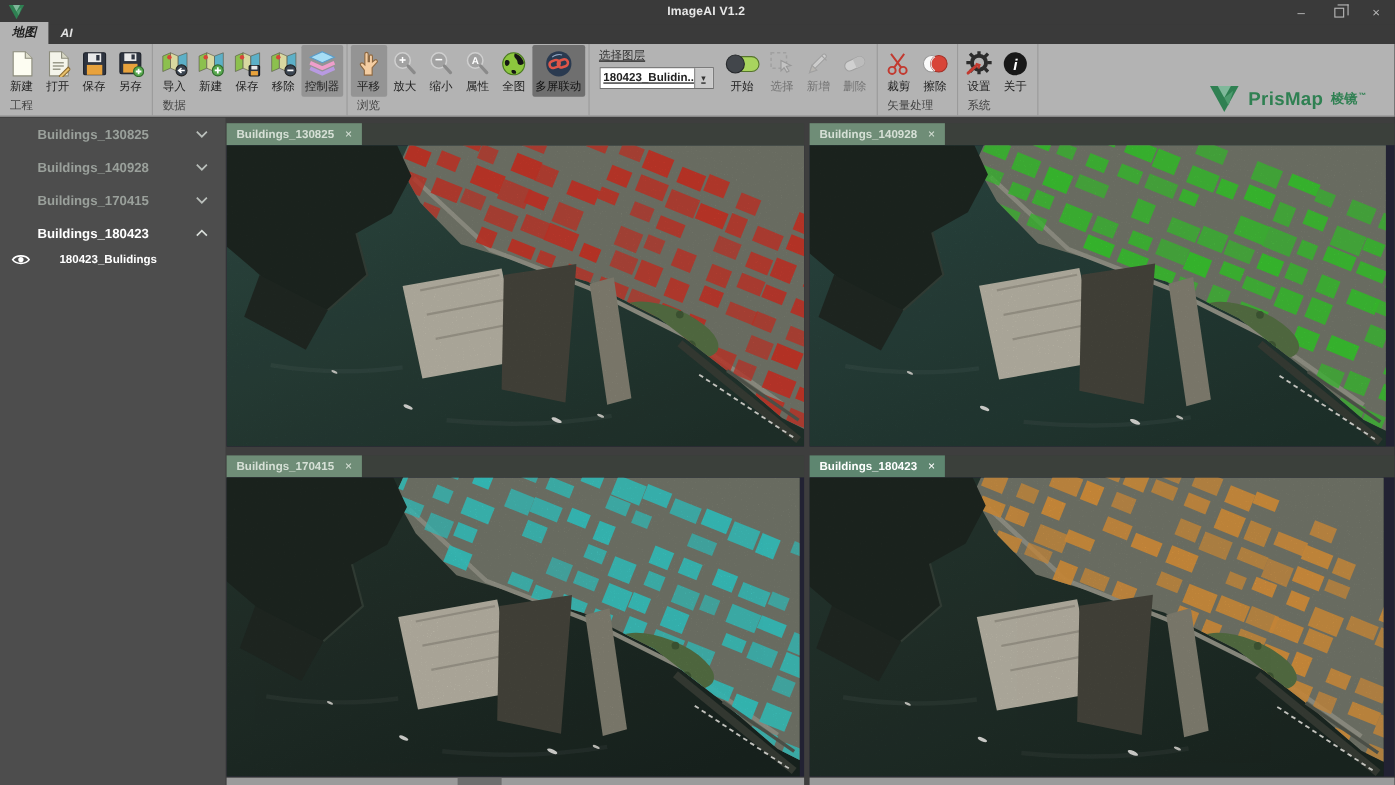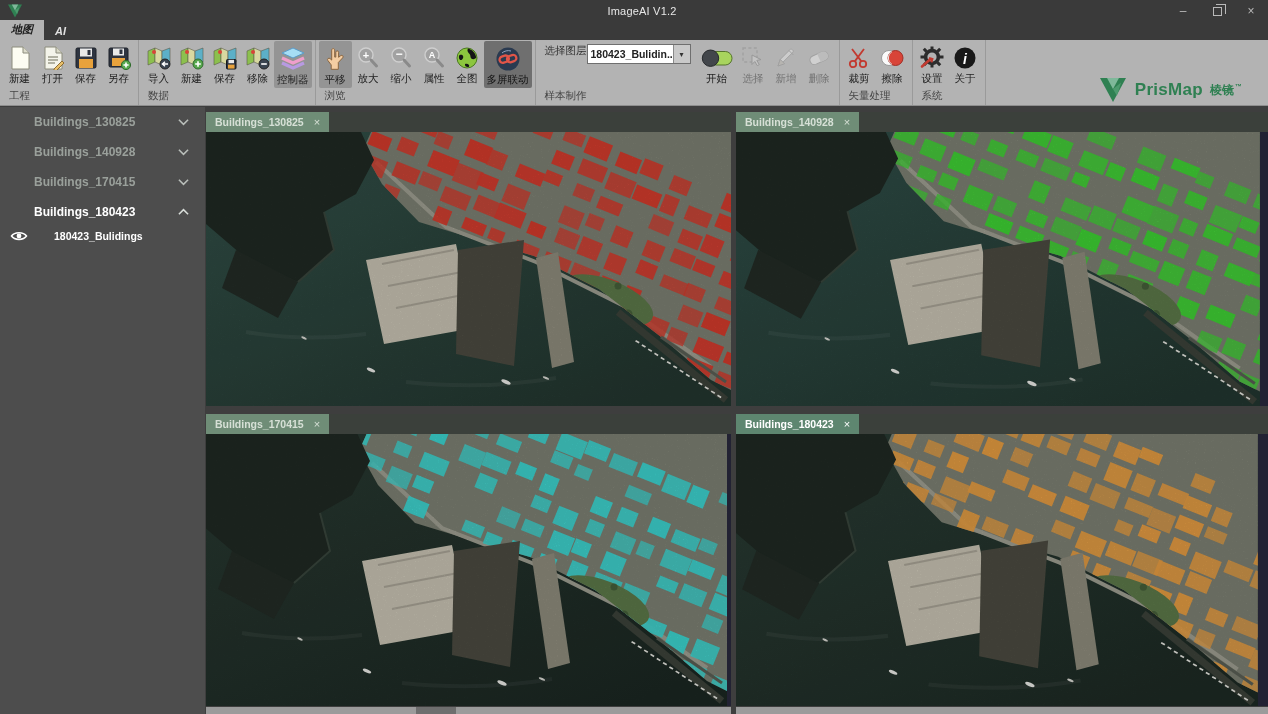--- a/index.html
+++ b/index.html
@@ -2,44 +2,44 @@
 <html><head>
 <meta charset="utf-8">
 <style>
   html,body{margin:0;padding:0;background:#2e2e2e;}
   *{box-sizing:border-box;font-family:"Liberation Sans","DejaVu Sans",sans-serif;}
   #app{position:relative;width:1268px;height:714px;overflow:hidden;background:#3e3e3e;}
 
   
   .titlebar{position:absolute;left:0;top:0;width:100%;height:22px;background:#3a3a3a;display:flex;align-items:center;}
   .titlebar .applogo{width:16px;height:14px;margin-left:7px;display:flex;align-items:center;}
-  .titlebar .title{position:absolute;left:0;right:0;text-align:center;color:#e8e8e8;font-size:11px;font-weight:normal;letter-spacing:.2px;margin-left:16px;}
+  .titlebar .title{position:absolute;left:0;right:0;text-align:center;color:#e8e8e8;font-size:11px;font-weight:bold;letter-spacing:.2px;margin-left:16px;}
   .wincontrols{margin-left:auto;display:flex;align-items:center;height:100%;z-index:2;}
   .winbtn{width:34px;height:100%;display:flex;align-items:center;justify-content:center;color:#b9b9b9;font-size:12px;}
   .restore-box{width:9px;height:9px;border:1px solid #b9b9b9;position:relative;background:transparent;}
   .restore-box:before{content:"";position:absolute;left:2px;top:-4px;width:9px;height:9px;border:1px solid #b9b9b9;border-bottom:none;border-left:none;}
 
   
   .tabstrip{position:absolute;left:0;top:22px;width:100%;height:18px;background:#3a3a3a;display:flex;align-items:flex-end;}
   .tab{padding:2px 11px 3px 11px;font-size:11px;font-weight:bold;color:#e0e0e0;font-style:italic;}
   .tab.active{background:#b3b3b3;color:#1e1e1e;}
 
   
   .ribbon{position:absolute;left:0;top:40px;width:100%;height:66px;background:#b3b3b3;border-bottom:1px solid #8e8e8e;display:flex;align-items:stretch;}
   .rib-group{display:flex;flex-direction:column;border-right:1px solid #9a9a9a;padding:0 3px;}
   .rib-group .rows{display:flex;align-items:stretch;flex:1;}
   .rib-group .cap{text-align:left;font-size:10.5px;color:#454545;padding:0 6px 2px 6px;}
   .rbtn{display:flex;flex-direction:column;align-items:center;justify-content:flex-start;min-width:33px;padding:3px 3px 1px 3px;margin:1px 0;border-radius:2px;}
   .rbtn .ric{height:27px;display:flex;align-items:center;justify-content:center;}
   .rbtn .rlbl{font-size:10.5px;color:#222;white-space:nowrap;margin-top:1px;}
-  .rbtn.pressed{background:#949494;justify-content:flex-end;}
+  .rbtn.pressed{background:#949494;}
   .rbtn.dark{background:#6f6f6f;}
   .rbtn.dark .rlbl{color:#111;}
   .rbtn.disabled{opacity:.45;filter:grayscale(.8);}
-  .combo-col{display:flex;flex-direction:row;padding:4px 6px 0 6px;}
+  .combo-col{display:flex;flex-direction:column;padding:4px 6px 0 6px;text-decoration:underline;}
   .combo-col .clab{font-size:10.5px;color:#333;margin-bottom:3px;}
   .combo{display:flex;width:104px;height:20px;border:1px solid #6f6f6f;background:#fff;}
   .combo .cval{flex:1;font-size:10.5px;font-weight:bold;color:#222;padding:3px 3px;white-space:nowrap;overflow:hidden;}
   .combo .carrow{width:17px;background:#c9c9c9;border-left:1px solid #8a8a8a;display:flex;align-items:center;justify-content:center;font-size:8px;color:#333;}
   .brand{position:absolute;right:26px;top:40px;height:60px;display:flex;align-items:center;gap:7px;margin-top:20px;}
   .brand .bname{color:#2f8052;font-size:17px;font-weight:bold;letter-spacing:.3px;}
   .brand .bcn{color:#2f8052;font-size:12px;font-weight:bold;}
   .brand .btm{color:#2f8052;font-size:7px;vertical-align:super;margin-left:1px;}
 
   
@@ -325,21 +325,20 @@
               <svg width="24" height="24" viewBox="0 0 24 24">
                 <g transform="rotate(-24 12 12)">
                   <rect x="2.5" y="7.5" width="19" height="9" rx="4.5" fill="#f4f4f4" stroke="#8a8a8a"></rect>
                   <path d="M12 7.5h5a4.5 4.5 0 010 9h-5z" fill="#c8c8c8"></path>
                 </g>
               </svg>
             </div>
             <div class="rlbl">删除</div>
           </div>
         </div>
-        <div class="cap">样本制作</div>
       </div>
       <div class="rib-group">
         <div class="rows">
           <div class="rbtn">
             <div class="ric">
               <svg width="24" height="24" viewBox="0 0 24 24">
                 <g stroke="#c23a30" stroke-width="1.8" fill="none">
                   <circle cx="6" cy="18" r="3.2"></circle>
                   <circle cx="16" cy="18" r="3.2"></circle>
                   <path d="M7.8 15.4L17 3M14.4 15.4L5 3"></path>

